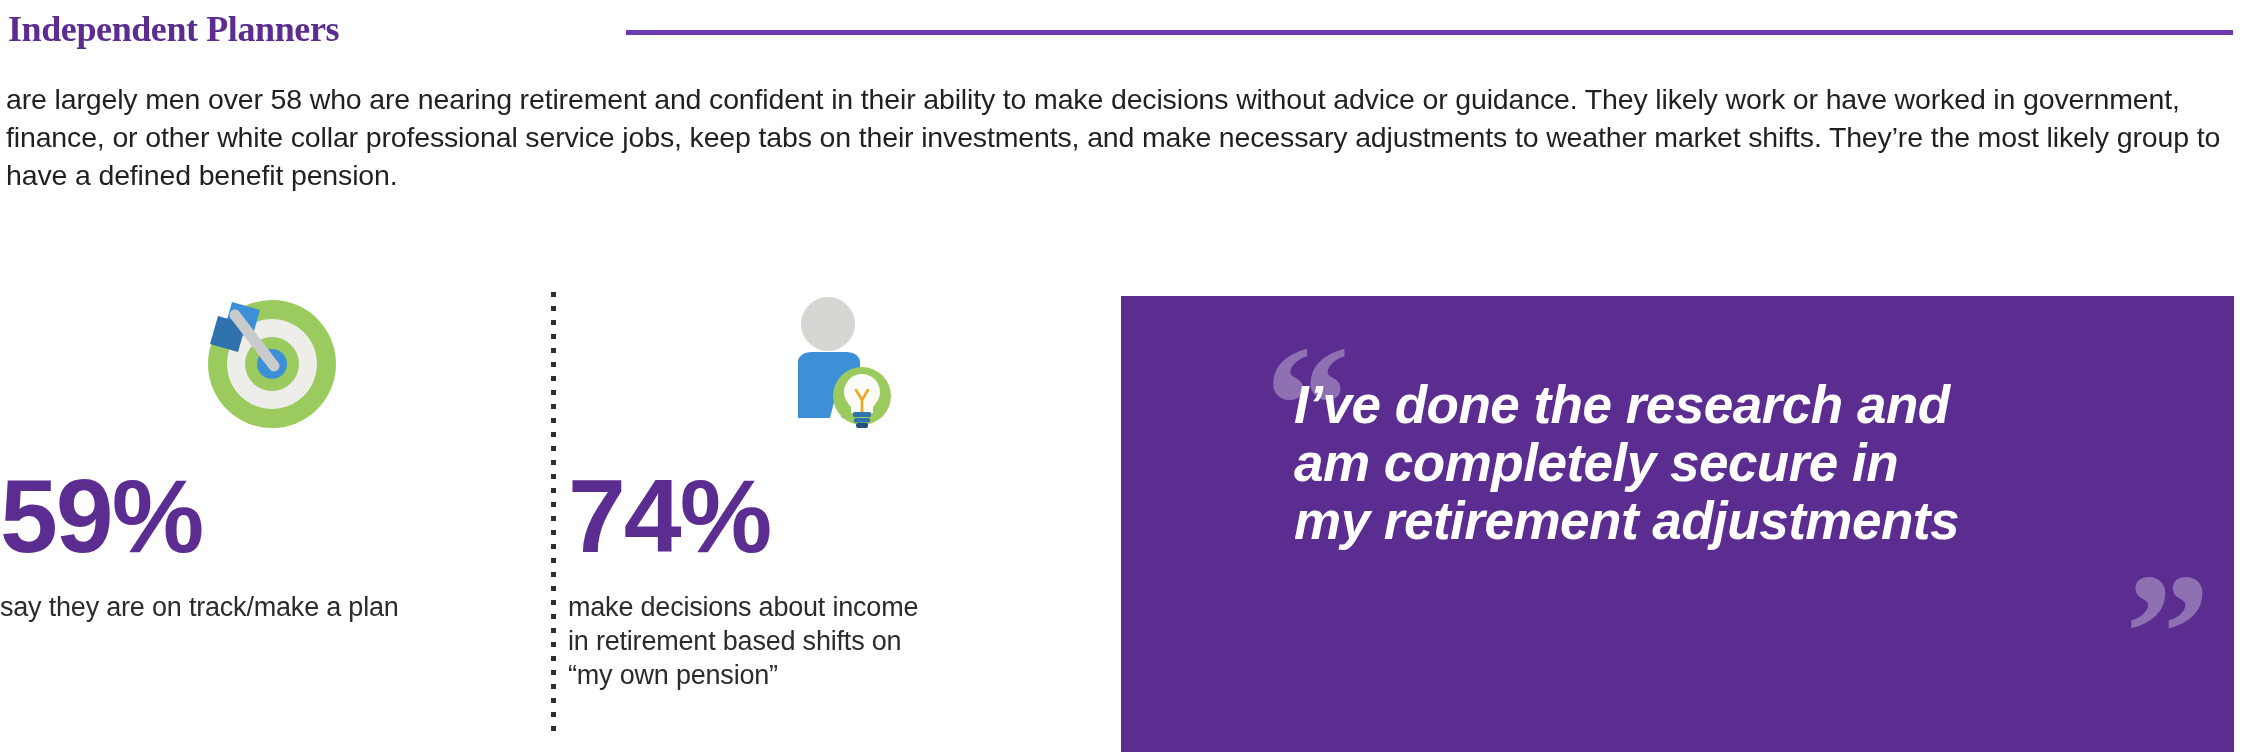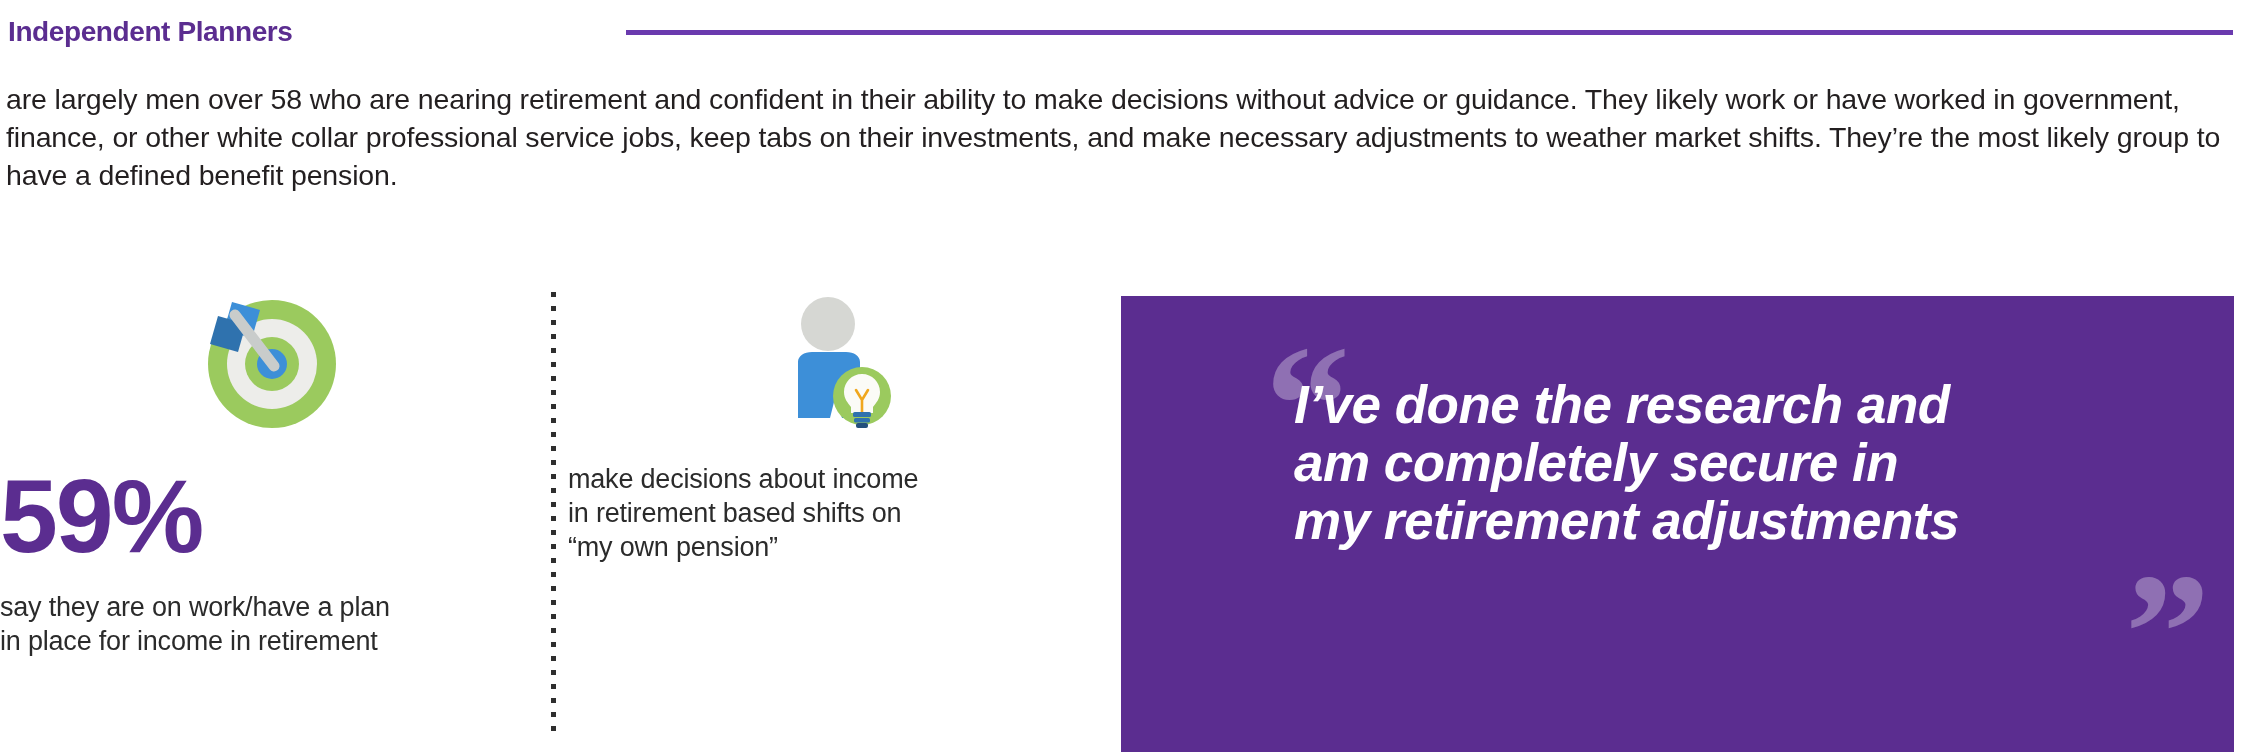--- a/index.html
+++ b/index.html
@@ -20,27 +20,27 @@
   #header-row {
     position: absolute;
     left: 0;
     top: 0;
     width: 2244px;
     height: 58px;
   }
   #page-title {
     position: absolute;
     left: 8px;
-    top: 16px;
-    font-size: 28px;
+    top: 8px;
+    font-size: 36px;
     font-weight: bold;
     color: #5B2D90;
     letter-spacing: -0.4px;
     white-space: nowrap;
-    font-family: Liberation Sans, sans-serif;
+    font-family: Liberation Serif, serif;
   }
   #header-rule {
     position: absolute;
     left: 626px;
     top: 30px;
     width: 1607px;
     height: 5px;
     background: #6A3AAE;
   }
 
@@ -178,40 +178,40 @@
           <circle cx="78" cy="82" r="27" fill="#9BCA5E"></circle>
           <circle cx="78" cy="82" r="15" fill="#3D8FD8"></circle>
           <polygon points="38,20 66,28 58,56 30,48" fill="#3D8FD8"></polygon>
           <polygon points="24,34 52,42 44,70 16,62" fill="#2F72AE"></polygon>
           <line x1="41" y1="33" x2="80" y2="84" stroke="#C9CCCB" stroke-width="11" stroke-linecap="round"></line>
         </svg>
       </span>
     </div>
     <div class="stat-value">59%</div>
     <div class="stat-caption">
-      <span>say they are on work/have a plan</span><br>
-      <span>in place for income in retirement</span>
+      <span>say they are on track/make a plan</span><br>
     </div>
   </div>
 
   <div class="stat-block" id="stat-block-2">
     <div class="stat-icon-wrap">
       <span>
         <svg width="152" height="152" viewBox="0 0 152 152" xmlns="http://www.w3.org/2000/svg">
           <circle cx="66" cy="42" r="27" fill="#D6D7D3"></circle>
           <path d="M36 80 C36 74 42 70 50 70 L84 70 C92 70 98 74 98 80 L98 136 L80 136 L74 112 L68 136 L36 136 Z" fill="#3D8FD8"></path>
           <circle cx="100" cy="114" r="29" fill="#9BCA5E"></circle>
           <path d="M100 92 C110 92 118 100 118 110 C118 117 114 121 111 125 L111 131 L89 131 L89 125 C86 121 82 117 82 110 C82 100 90 92 100 92 Z" fill="#FBFBF7"></path>
           <path d="M94 108 L100 118 L106 108 M100 118 L100 130" stroke="#F0A71E" stroke-width="2.6" fill="none" stroke-linecap="round"></path>
           <rect x="91" y="130" width="18" height="5" rx="1.6" fill="#2F72AE"></rect>
           <rect x="92" y="136" width="16" height="4.5" rx="1.6" fill="#2F72AE"></rect>
           <rect x="94" y="141" width="12" height="5" rx="2" fill="#24507C"></rect>
         </svg>
       </span>
     </div>
+    <div class="stat-value">74%</div>
     <div class="stat-caption">
       <span>make decisions about income</span><br>
       <span>in retirement based shifts on</span><br>
       <span>“my own pension”</span>
     </div>
   </div>
 
 </div>
 
 <div id="stat-divider"></div>

